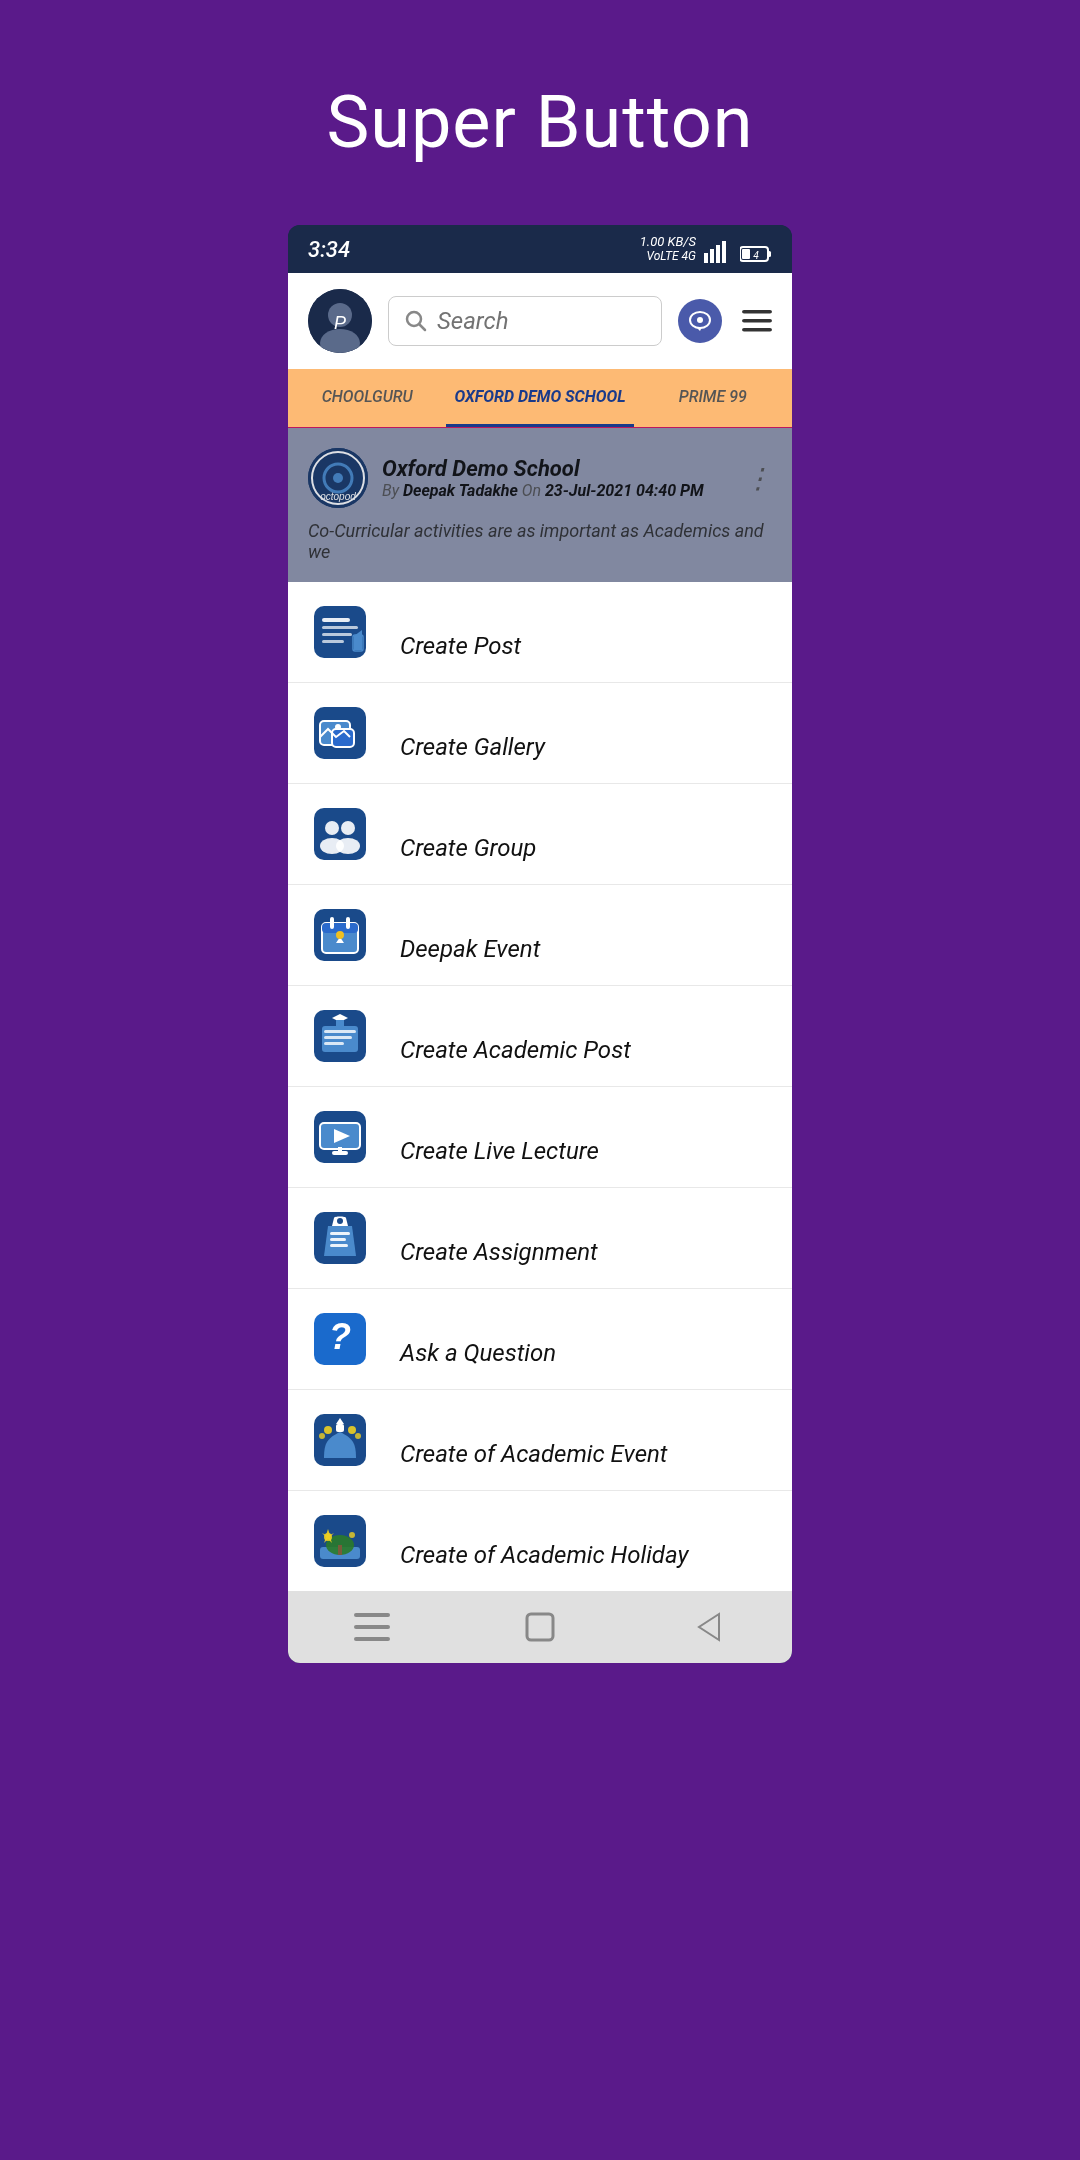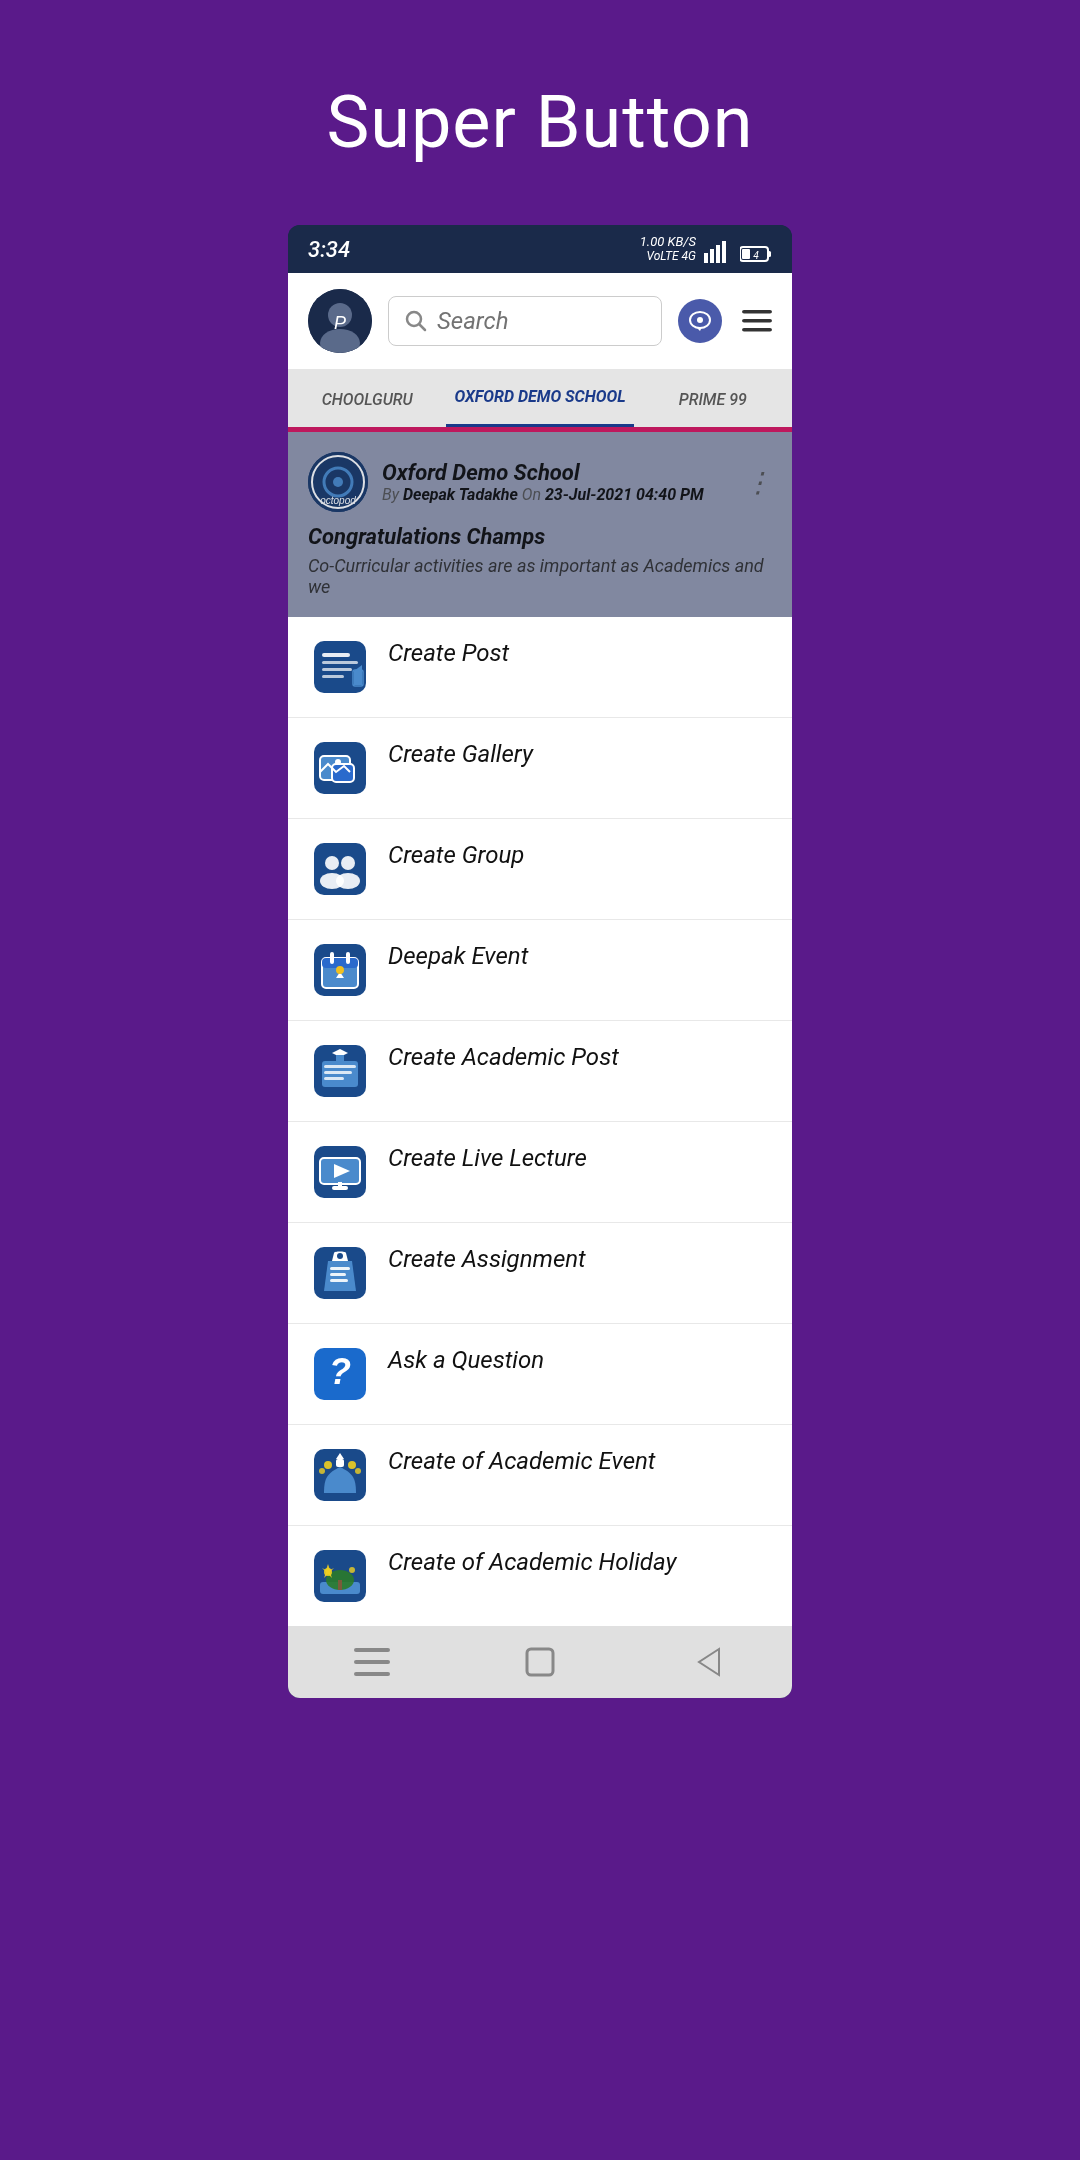--- a/index.html
+++ b/index.html
@@ -113,25 +113,24 @@
       color: white;
     }
     .menu-icon {
       font-size: 28px;
       color: #333;
       cursor: pointer;
     }
 
     
     .tabs {
-      background: #e5e5e5;
-      display: flex;
-      border-bottom: 5px solid #be185d;
+      background: #fdba74;
+      display: flex;
+      border-bottom: 1px solid #be185d;
       overflow: hidden;
-      align-items: flex-end;
     }
     .tab {
       flex: 1;
       padding: 18px 8px;
       text-align: center;
       font-size: 18px;
       color: #555;
       font-weight: 500;
       cursor: pointer;
       white-space: nowrap;
@@ -194,25 +193,25 @@
       color: #333;
     }
 
     
     .menu-list {
       background: white;
       flex: 1;
     }
     .menu-item {
       display: flex;
-      align-items: flex-start;
+      align-items: flex-end;
       padding: 22px 24px;
       border-bottom: 1px solid #e8e8e8;
       cursor: pointer;
-      gap: 20px;
+      gap: 32px;
     }
     .menu-item:last-child {
       border-bottom: none;
     }
     .menu-item-icon {
       width: 56px;
       height: 56px;
       flex-shrink: 0;
       display: flex;
       align-items: center;
@@ -329,21 +328,20 @@
           <circle cx="30" cy="30" r="5" fill="#4a8acc"></circle>
           <text x="30" y="52" text-anchor="middle" fill="white" font-size="10" font-family="Arial">octopod</text>
         </svg>
       </div>
       <div class="post-info">
         <div class="post-school-name">Oxford Demo School</div>
         <div class="post-meta">By <b>Deepak Tadakhe</b> On <b>23-Jul-2021 04:40 PM</b></div>
       </div>
       <div class="post-dots">⋮</div>
     </div>
-    <div class="post-title">Congratulations Champs</div>
     <div class="post-body">Co-Curricular activities are as important as Academics and we</div>
   </div>
 
   <div class="menu-list">
 
     <div class="menu-item">
       <div class="menu-item-icon">
         <svg width="52" height="52" viewBox="0 0 52 52">
           <rect width="52" height="52" rx="10" fill="#1a4a8a"></rect>
           <rect x="8" y="12" width="28" height="4" rx="2" fill="white" opacity="0.9"></rect>

